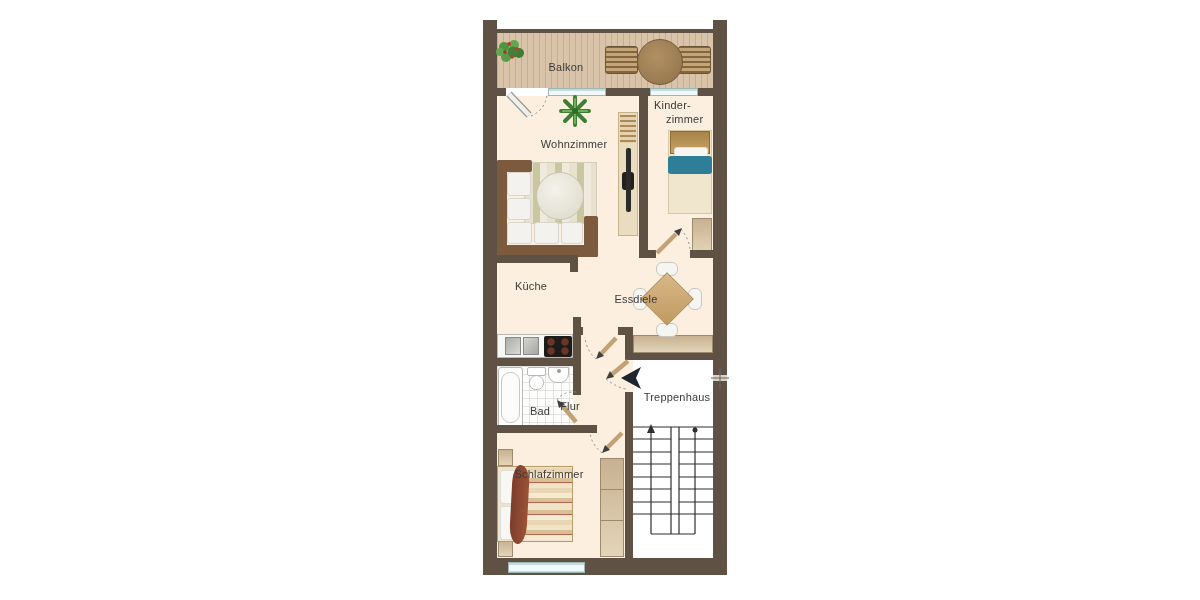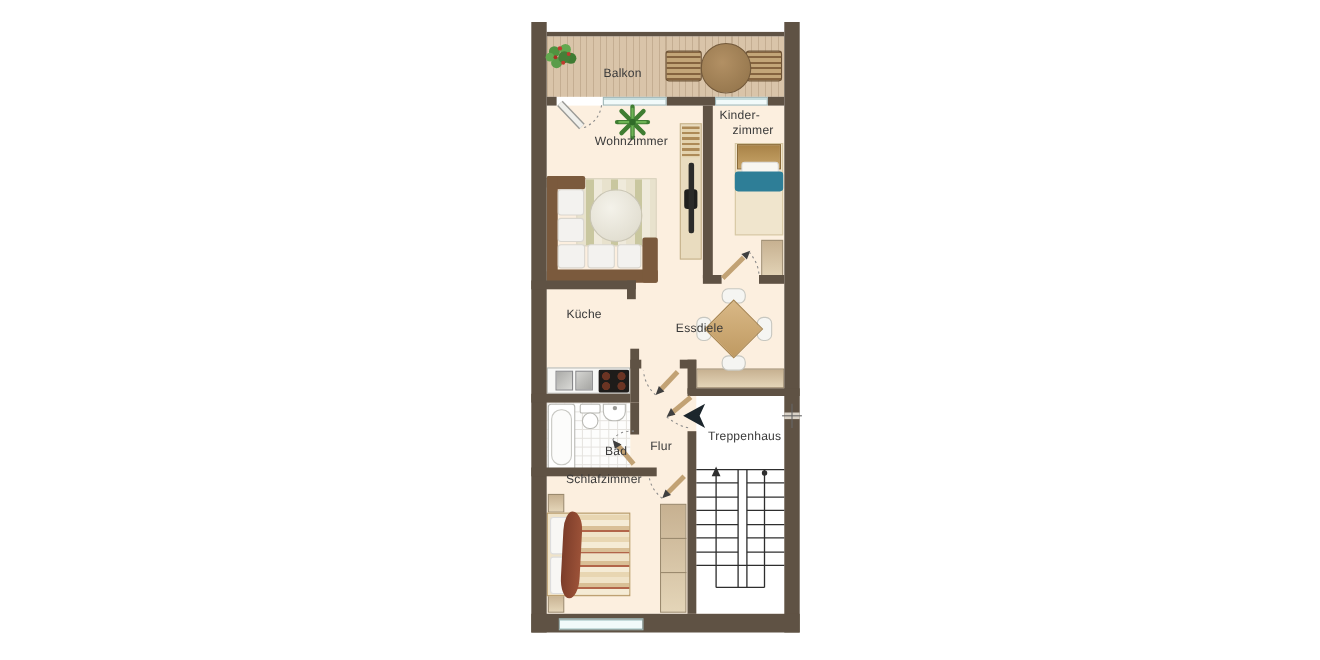--- a/index.html
+++ b/index.html
@@ -232,25 +232,25 @@
       <circle cx="513" cy="52" r="5.5" fill="#467f38"></circle>
         <circle cx="500" cy="52" r="4" fill="#63a84f"></circle>
       <circle cx="509" cy="44" r="2" fill="#c03b2e"></circle>
         <circle cx="517" cy="49" r="1.8" fill="#c03b2e"></circle>
       <circle cx="505" cy="52" r="1.8" fill="#a92f24"></circle>
         <circle cx="512" cy="57" r="1.8" fill="#c03b2e"></circle>
     </g>
   </svg>
 
   <div class="abs rlabel" style="left:536px;top:61px;width:60px">Balkon</div>
-  <div class="abs rlabel" style="left:534px;top:123px;width:80px">Wohnzimmer</div>
+  <div class="abs rlabel" style="left:534px;top:138px;width:80px">Wohnzimmer</div>
   <div class="abs rlabel" style="left:654px;top:99px;width:50px;text-align:left">
     <span class="abs" style="left:0;top:0;width:50px">Kinder-</span>
     <span class="abs" style="left:12px;top:14px;width:50px">zimmer</span>
   </div>
   <div class="abs rlabel" style="left:501px;top:280px;width:60px">Küche</div>
   <div class="abs rlabel" style="left:606px;top:293px;width:60px">Essdiele</div>
-  <div class="abs rlabel" style="left:540px;top:405px;width:40px">Bad</div>
-  <div class="abs rlabel" style="left:581px;top:400px;width:40px">Flur</div>
+  <div class="abs rlabel" style="left:520px;top:405px;width:40px">Bad</div>
+  <div class="abs rlabel" style="left:550px;top:400px;width:40px">Flur</div>
   <div class="abs rlabel" style="left:637px;top:391px;width:80px">Treppenhaus</div>
-  <div class="abs rlabel" style="left:509px;top:430px;width:80px">Schlafzimmer</div>
+  <div class="abs rlabel" style="left:509px;top:468px;width:80px">Schlafzimmer</div>
 
 </div>
 
 </body></html>

